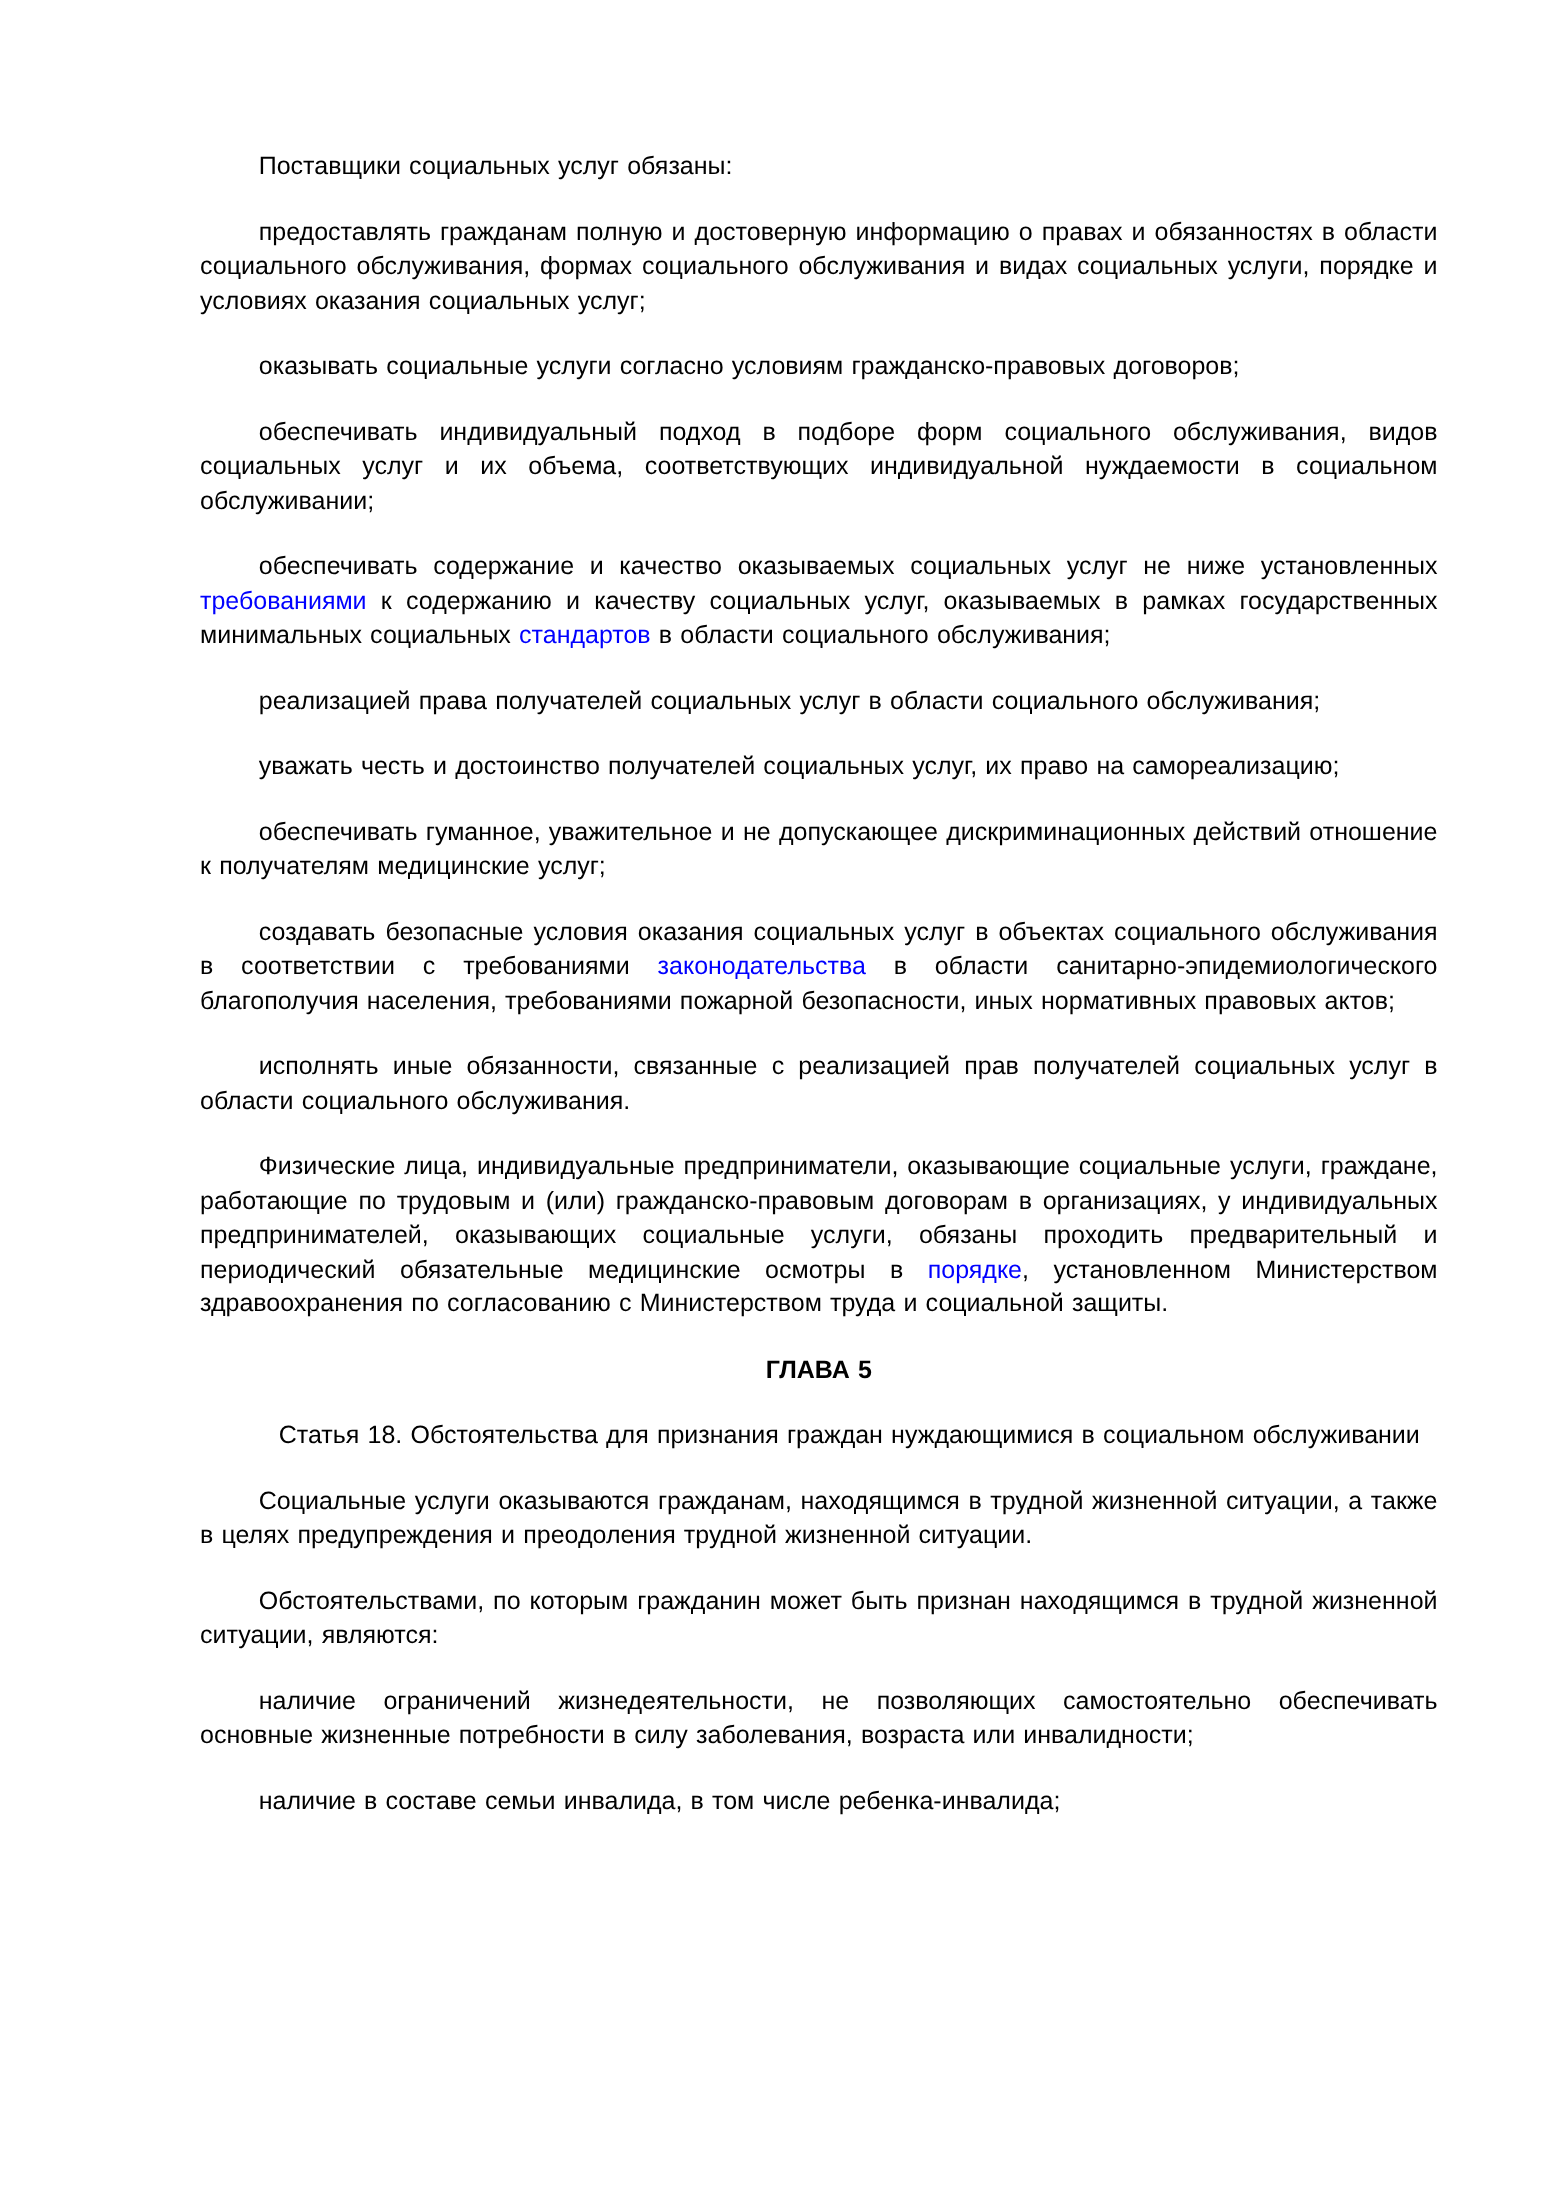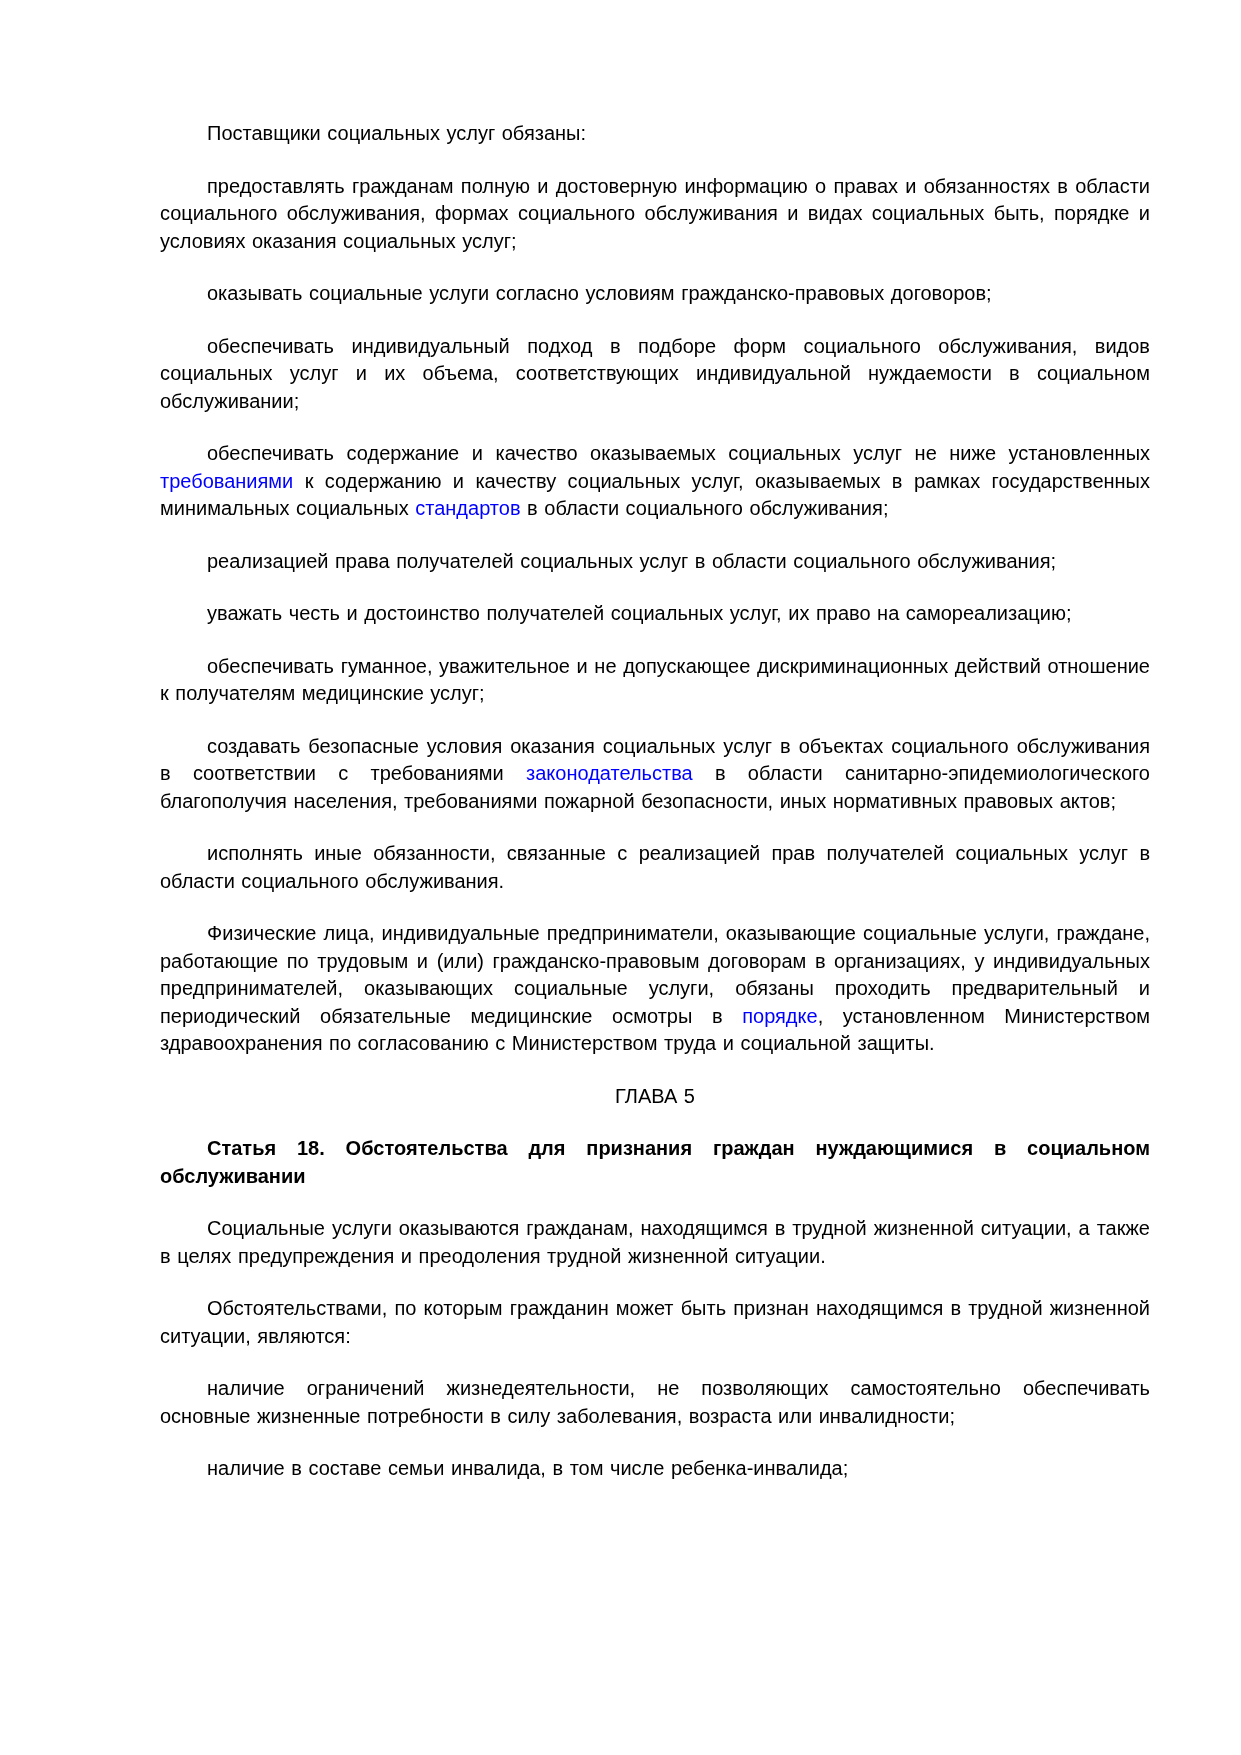--- a/index.html
+++ b/index.html
@@ -25,38 +25,39 @@
     margin: 0 0 25px 0;
     font-size: 20px;
     line-height: 27.5px;
     text-align: justify;
     text-indent: 47px;
     word-spacing: 1px;
   }
   .content p.chapter {
     text-align: center;
     text-indent: 0;
-    font-weight: normal;
+    font-weight: bold;
   }
   .content p.article-heading {
-    font-weight: bold;
+    font-weight: normal;
+    margin-left: 16px;
   }
   .doc-link {
     color: var(--link-color, #0000ff);
     text-decoration: none;
     cursor: pointer;
   }
 </style>
 </head>
 <body style="background: rgb(255, 255, 255); color: rgb(0, 0, 0);">
 
 <div class="page">
   <div class="content">
       <p>Поставщики социальных услуг обязаны:</p>
-      <p>предоставлять гражданам полную и достоверную информацию о правах и обязанностях в области социального обслуживания, формах социального обслуживания и видах социальных быть, порядке и условиях оказания социальных услуг;</p>
+      <p>предоставлять гражданам полную и достоверную информацию о правах и обязанностях в области социального обслуживания, формах социального обслуживания и видах социальных услуги, порядке и условиях оказания социальных услуг;</p>
       <p>оказывать социальные услуги согласно условиям гражданско-правовых договоров;</p>
       <p>обеспечивать индивидуальный подход в подборе форм социального обслуживания, видов социальных услуг и их объема, соответствующих индивидуальной нуждаемости в социальном обслуживании;</p>
       <p><span>обеспечивать содержание и качество оказываемых социальных услуг не ниже установленных </span><a class="doc-link">требованиями</a><span> к содержанию и качеству социальных услуг, оказываемых в рамках государственных минимальных социальных </span><a class="doc-link">стандартов</a><span> в области социального обслуживания;</span></p>
       <p>реализацией права получателей социальных услуг в области социального обслуживания;</p>
       <p>уважать честь и достоинство получателей социальных услуг, их право на самореализацию;</p>
       <p>обеспечивать гуманное, уважительное и не допускающее дискриминационных действий отношение к получателям медицинские услуг;</p>
       <p><span>создавать безопасные условия оказания социальных услуг в объектах социального обслуживания в соответствии с требованиями </span><a class="doc-link">законодательства</a><span> в области санитарно-эпидемиологического благополучия населения, требованиями пожарной безопасности, иных нормативных правовых актов;</span></p>
       <p>исполнять иные обязанности, связанные с реализацией прав получателей социальных услуг в области социального обслуживания.</p>
       <p><span>Физические лица, индивидуальные предприниматели, оказывающие социальные услуги, граждане, работающие по трудовым и (или) гражданско-правовым договорам в организациях, у индивидуальных предпринимателей, оказывающих социальные услуги, обязаны проходить предварительный и периодический обязательные медицинские осмотры в </span><a class="doc-link">порядке</a><span>, установленном Министерством здравоохранения по согласованию с Министерством труда и социальной защиты.</span></p>
       <p class="chapter"><span>ГЛАВА 5</span><br></p>

